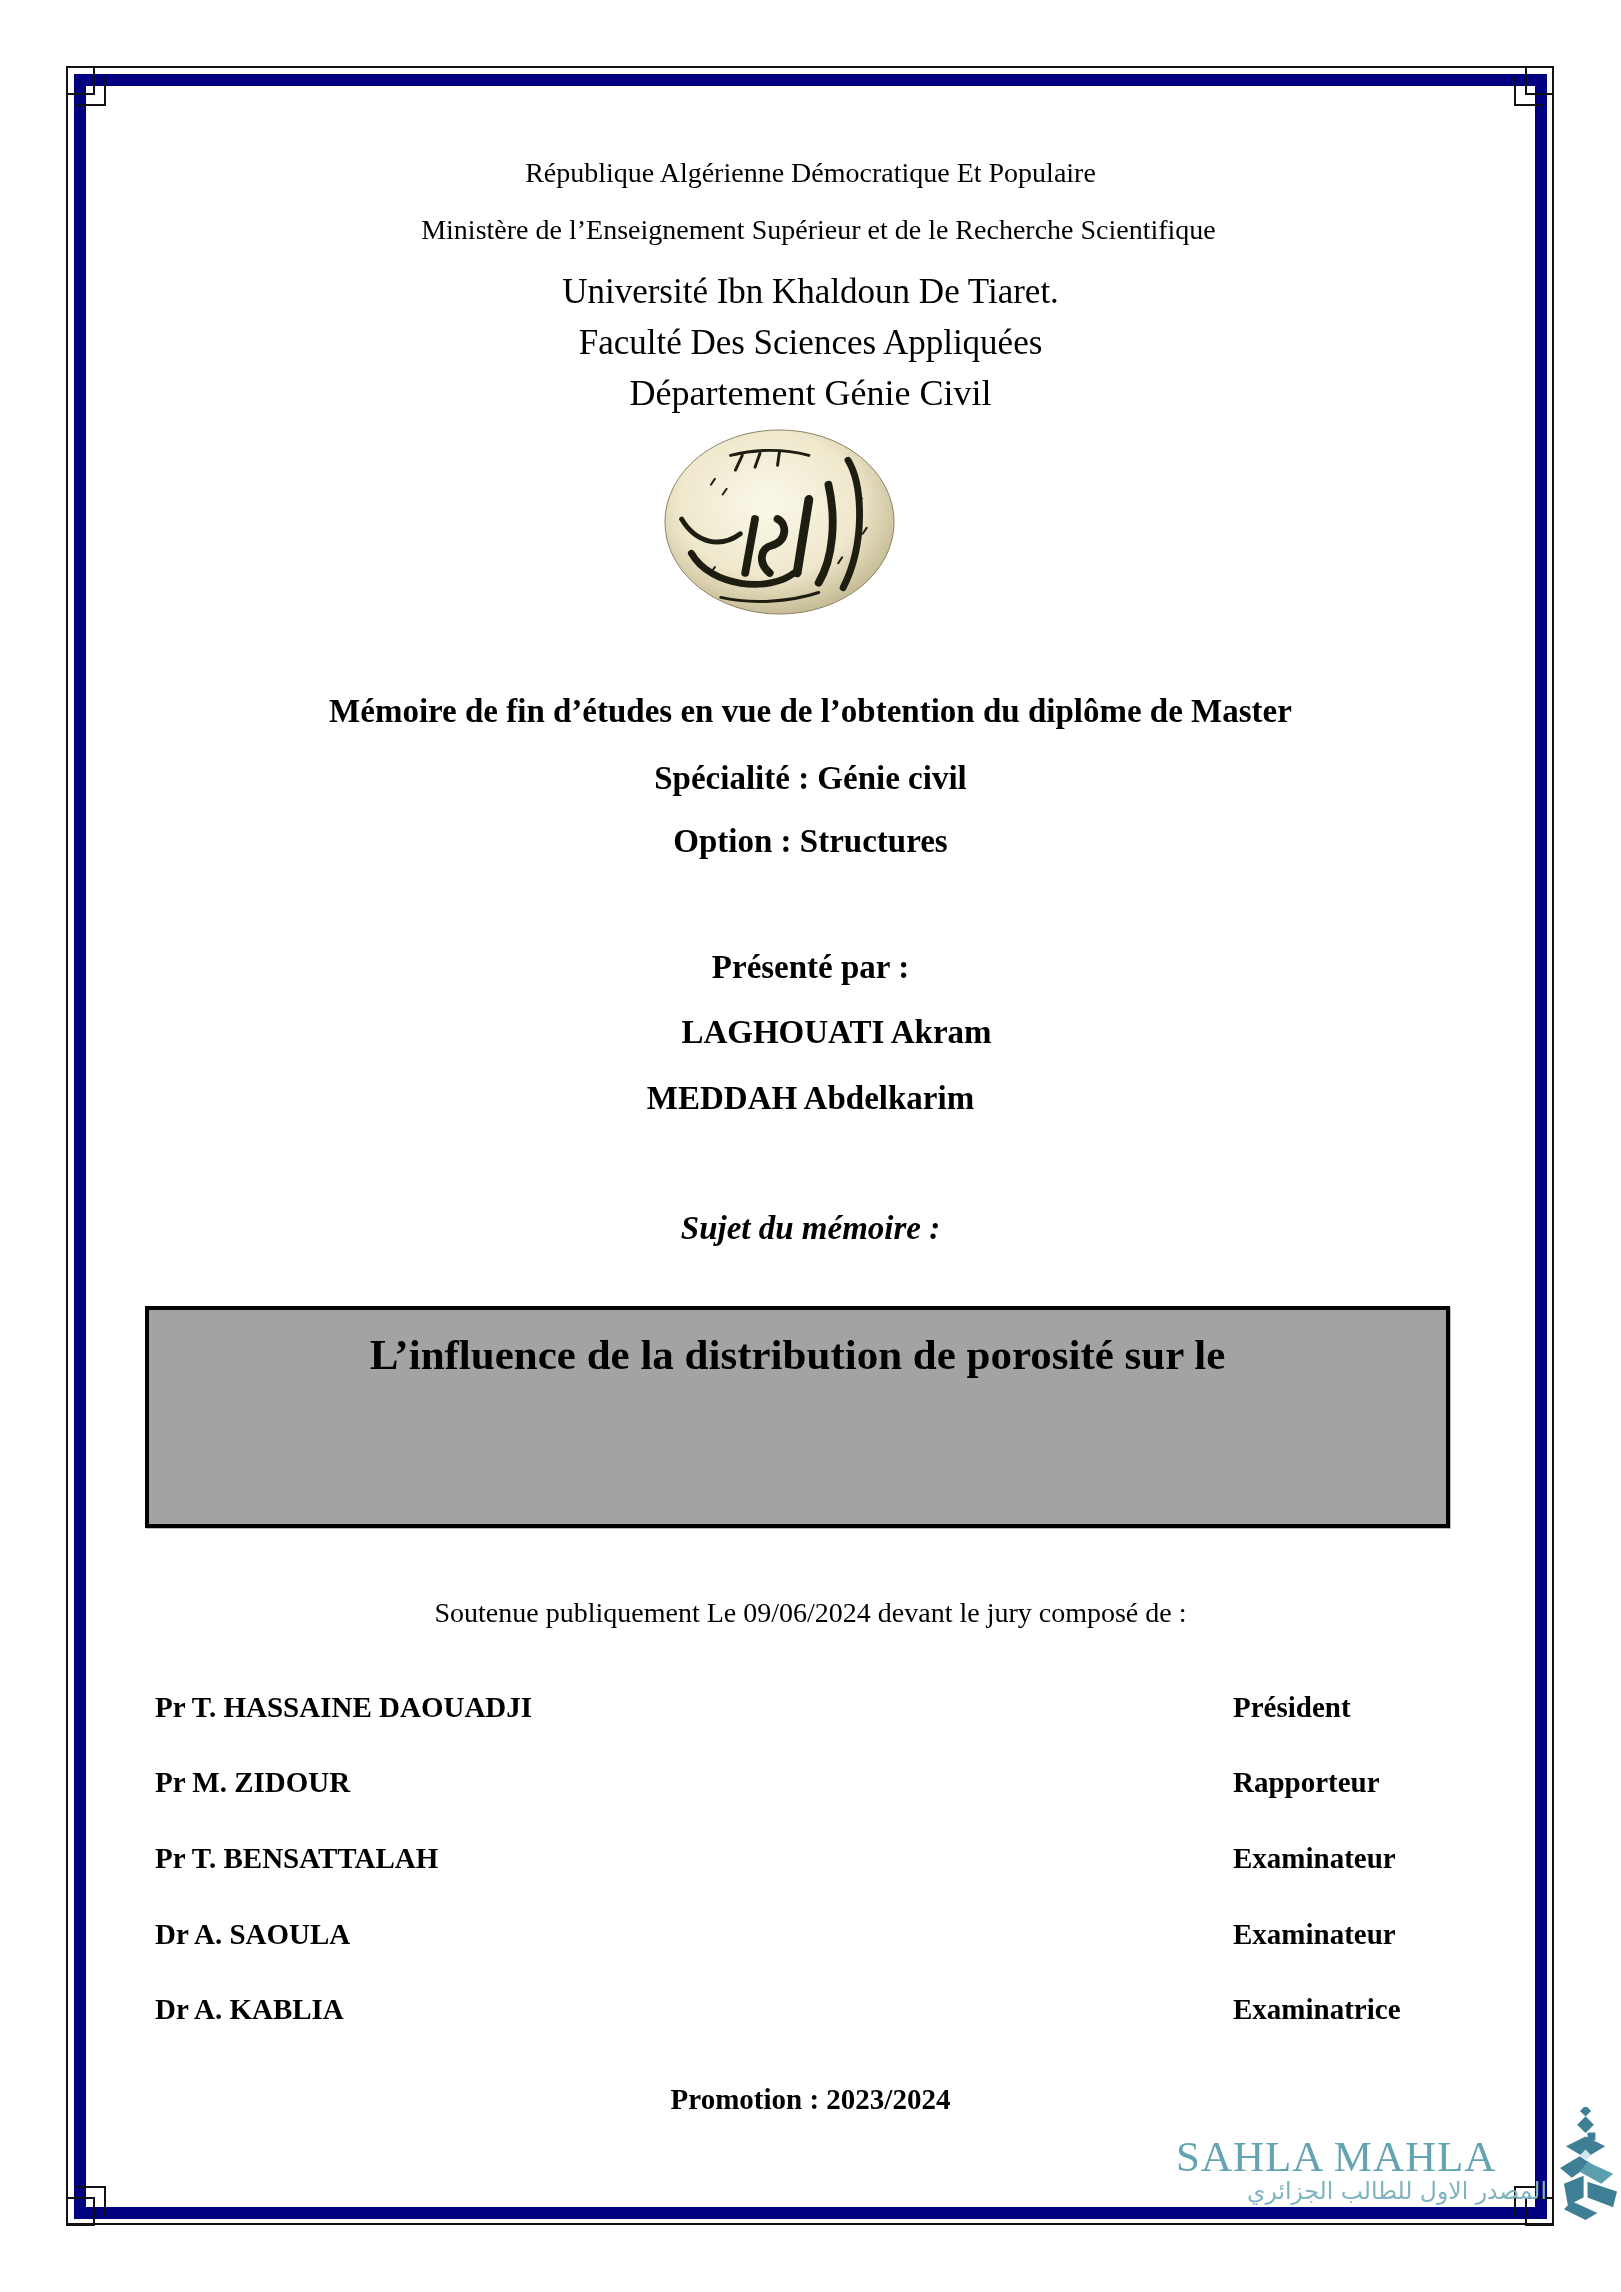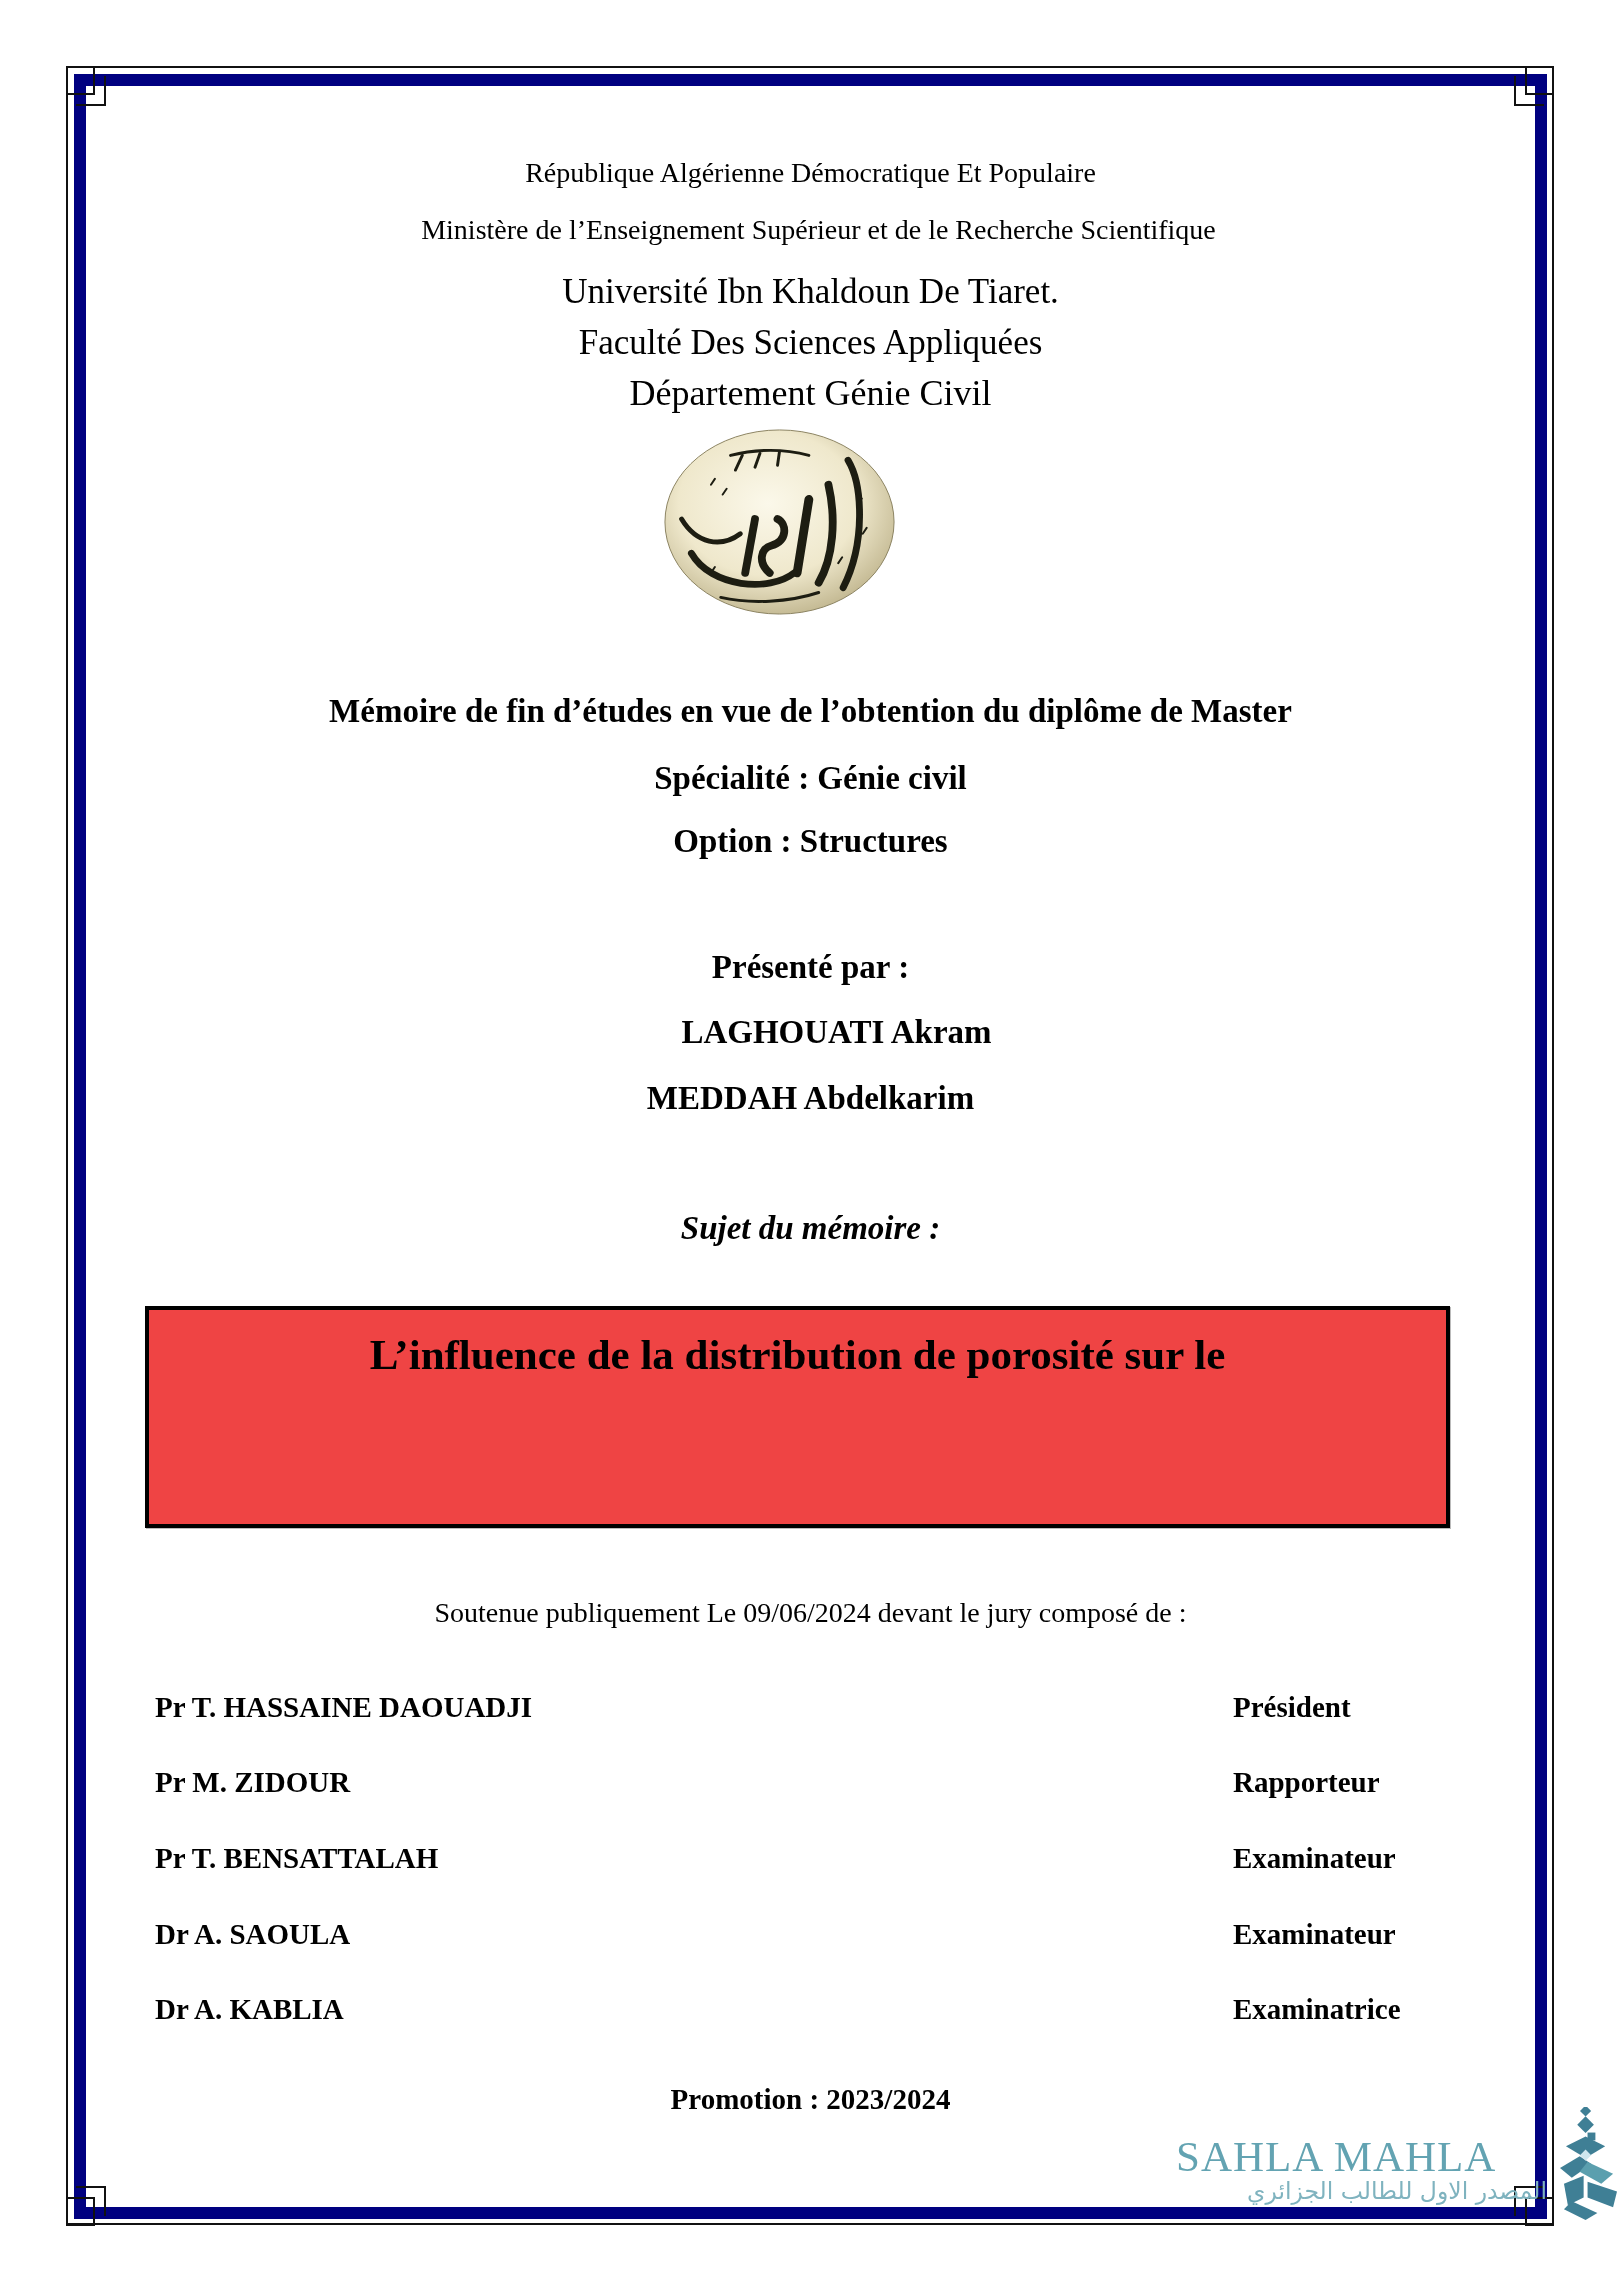--- a/index.html
+++ b/index.html
@@ -27,21 +27,21 @@
   .l-spec       { top: 762px; font-size: 33px; font-weight: bold; }
   .l-option     { top: 825px; font-size: 33px; font-weight: bold; }
 
   .l-presente   { top: 951px; font-size: 33px; font-weight: bold; }
   .l-name1      { top: 1016px; font-size: 33px; font-weight: bold; padding-left: 26px; }
   .l-name2      { top: 1082px; font-size: 33px; font-weight: bold; }
   .l-sujet      { top: 1212px; font-size: 33px; font-weight: bold; font-style: italic; }
 
   
   .title-box { position: absolute; left: 145px; top: 1306px; width: 1305px; height: 222px;
-               border: 4.9px solid #000; box-sizing: border-box; background: #ef4444;
+               border: 4.9px solid #000; box-sizing: border-box; background: #a3a3a3;
                box-shadow: 1px 1px 0 #bbb; }
   .title-text { position: absolute; left: 0; top: 21.6px; width: 100%; text-align: center;
                 font-weight: bold; font-size: 43px; line-height: 45px; }
   .title-text div { white-space: nowrap; }
 
   .l-soutenue   { top: 1599px; font-size: 28px; }
 
   
   .jury-row { position: absolute; left: 155px; width: 1372px; height: 35px; font-weight: bold; font-size: 29px; line-height: 1; }
   .jury-name { position: absolute; left: 0; top: 0; white-space: nowrap; }

